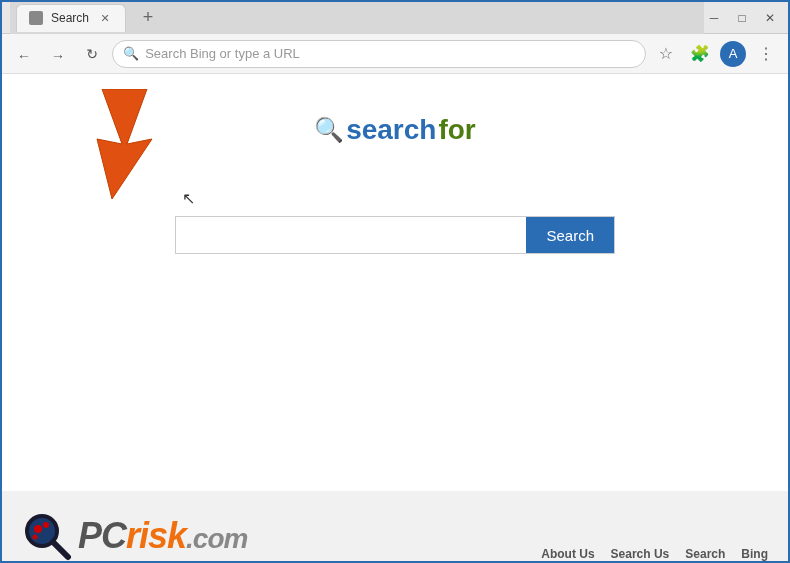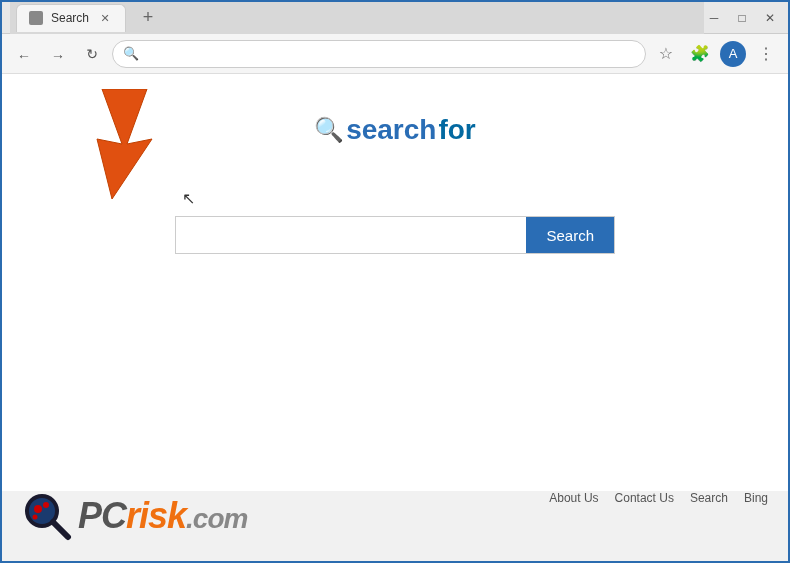--- a/index.html
+++ b/index.html
@@ -205,21 +205,21 @@
 
     
     .page-footer {
       position: absolute;
       bottom: 0;
       left: 0;
       right: 0;
       height: 70px;
       background: rgba(240,240,240,0.9);
       display: flex;
-      align-items: flex-start;
+      align-items: flex-end;
       padding: 0 20px;
       margin-top: 34px;
     }
 
     .footer-logo {
       display: flex;
       align-items: center;
       gap: 6px;
     }
 
@@ -228,20 +228,21 @@
       display: flex;
       gap: 16px;
       font-size: 12px;
       color: #555;
     }
 
     .footer-link {
       cursor: pointer;
       color: #555;
       text-decoration: none;
+      font-weight: bold;
     }
 
     
     .pcrisk-text {
       font-size: 36px;
       font-weight: 900;
       font-style: italic;
       color: #888;
       letter-spacing: -1px;
     }
@@ -300,20 +301,21 @@
       <span>←</span>
     </div>
     <div class="nav-btn">
       <span>→</span>
     </div>
     <div class="nav-btn">
       <span>↻</span>
     </div>
     <div class="address-bar">
       <span class="addr-search-icon">🔍</span>
+      <span style="color:#999; font-size:13px;">Search Bing or type a URL</span>
     </div>
     <div class="nav-icons-right">
       <div class="nav-icon-btn">☆</div>
       <div class="nav-icon-btn">🧩</div>
       <div class="nav-icon-btn" style="background:#2a6db5; border-radius:50%; color:white; font-size:13px; width:26px; height:26px;">A</div>
       <div class="nav-icon-btn">⋮</div>
     </div>
   </div>
 
   <div class="page-content">
@@ -327,21 +329,21 @@
       </defs>
 
       <polygon points="20,110 60,50 35,55 55,0 10,0 30,55 5,50" fill="#e05010" stroke="#c04000" stroke-width="1"></polygon>
     </svg>
 
     <div style="position:absolute; top:115px; left:180px; font-size:16px; color:#333; z-index:10;">↖</div>
 
     <div class="logo-area">
       <span style="font-size:24px; color:#2a6db5;">🔍</span>
       <span style="font-size:28px; font-weight:600; color:#2a6db5;">search</span>
-      <span style="font-size:28px; font-weight:600; color:#0369a1;">for</span>
+      <span style="font-size:28px; font-weight:600; color:#4d7c0f;">for</span>
     </div>
 
     <div class="search-area">
       <input class="search-input" type="text" style="">
       <button class="search-btn">Search</button>
     </div>
 
     <div class="page-footer">
 
       <div class="footer-logo">
@@ -356,20 +358,20 @@
 
           <line x1="31" y1="31" x2="46" y2="46" stroke="#1a1a2e" stroke-width="6" stroke-linecap="round"></line>
         </svg>
         <div class="pcrisk-text">
           <span class="pc">PC</span><span class="risk">risk</span><span class="dot-com">.com</span>
         </div>
       </div>
 
       <div class="footer-links">
         <a class="footer-link" href="#">About Us</a>
-        <a class="footer-link" href="#">Contact Us</a>
+        <a class="footer-link" href="#">Search Us</a>
         <a class="footer-link" href="#">Search</a>
         <a class="footer-link" href="#">Bing</a>
       </div>
     </div>
 
   </div>
 </div>
 
 </body></html>

